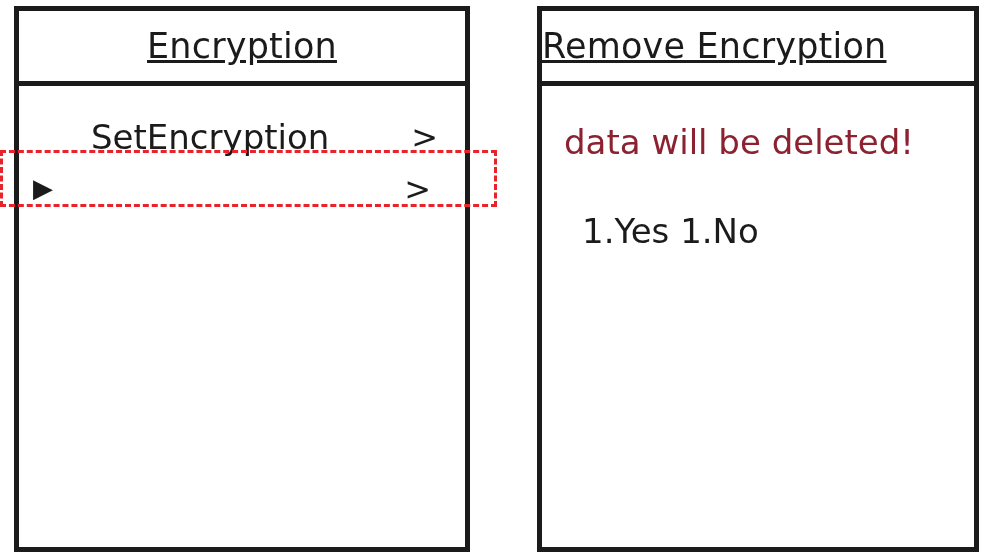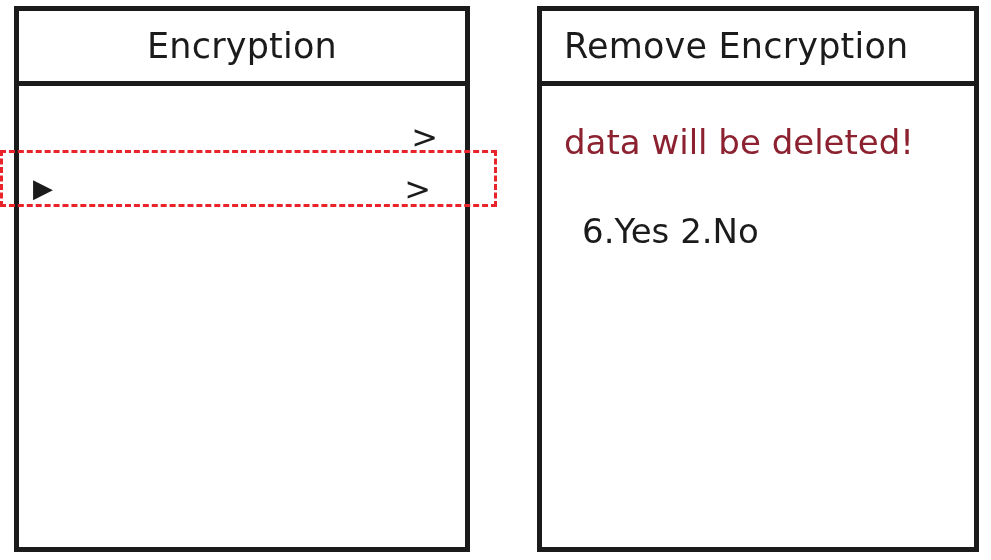--- a/index.html
+++ b/index.html
@@ -50,24 +50,24 @@
     width: 100%;
     height: 75px;
     box-sizing: border-box;
     border-bottom: 5px solid #1b1b1b;
     display: flex;
     align-items: center;
     justify-content: center;
     font-size: 35px;
     color: #1b1b1b;
     letter-spacing: 0.2px;
+    text-decoration: underline;
   }
   .panel-right .panel-title {
     justify-content: flex-start;
-    padding-left: 22px;
   }
 
   .panel-body {
     position: absolute;
     left: 0;
     top: 75px;
     right: 0;
     bottom: 0;
   }
 
@@ -147,34 +147,35 @@
 <body>
 
 <div class="stage">
 
   <div class="panel panel-left">
     <div class="panel-title">Encryption</div>
     <div class="panel-body">
 
       <div class="menu-row row-1">
         <span class="menu-caret empty"></span>
+        <span class="menu-label">SetEncryption</span>
         <span class="menu-arrow">&gt;</span>
       </div>
 
       <div class="menu-row row-2">
         <span class="menu-caret">▶</span>
         <span class="menu-arrow">&gt;</span>
       </div>
 
     </div>
   </div>
 
   <div class="highlight-box"></div>
 
   <div class="panel panel-right">
     <div class="panel-title">Remove Encryption</div>
     <div class="panel-body">
       <div class="warn-text">data will be deleted!</div>
-      <div class="choice-text">6.Yes  2.No</div>
+      <div class="choice-text">1.Yes  1.No</div>
     </div>
   </div>
 
 </div>
 
 </body></html>

